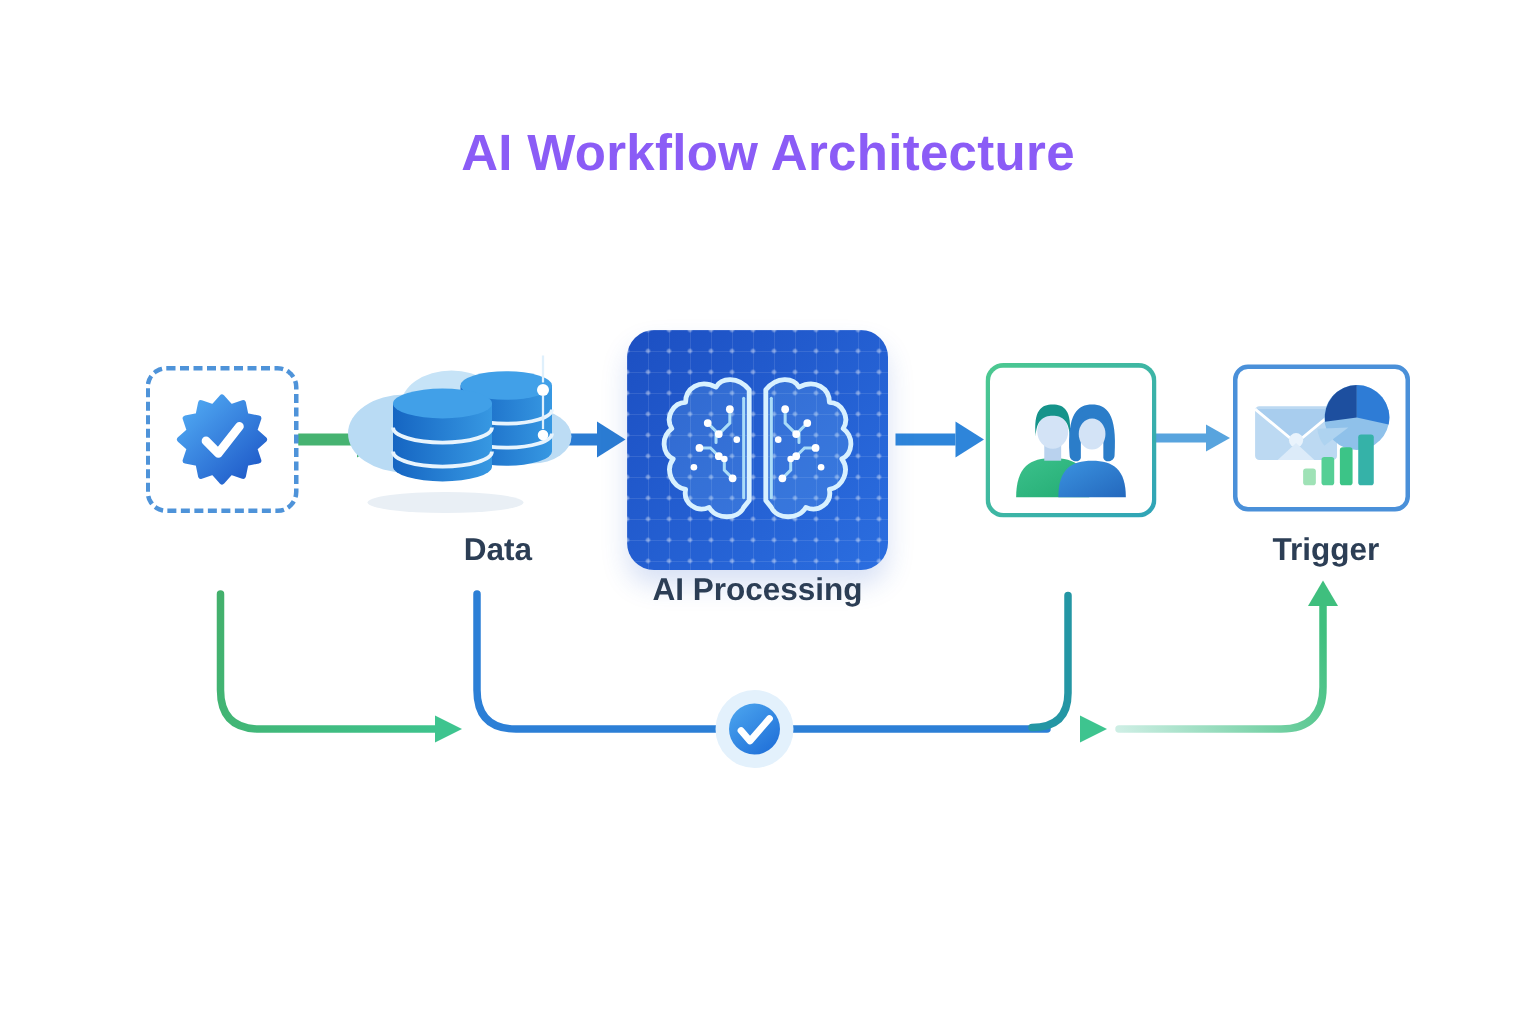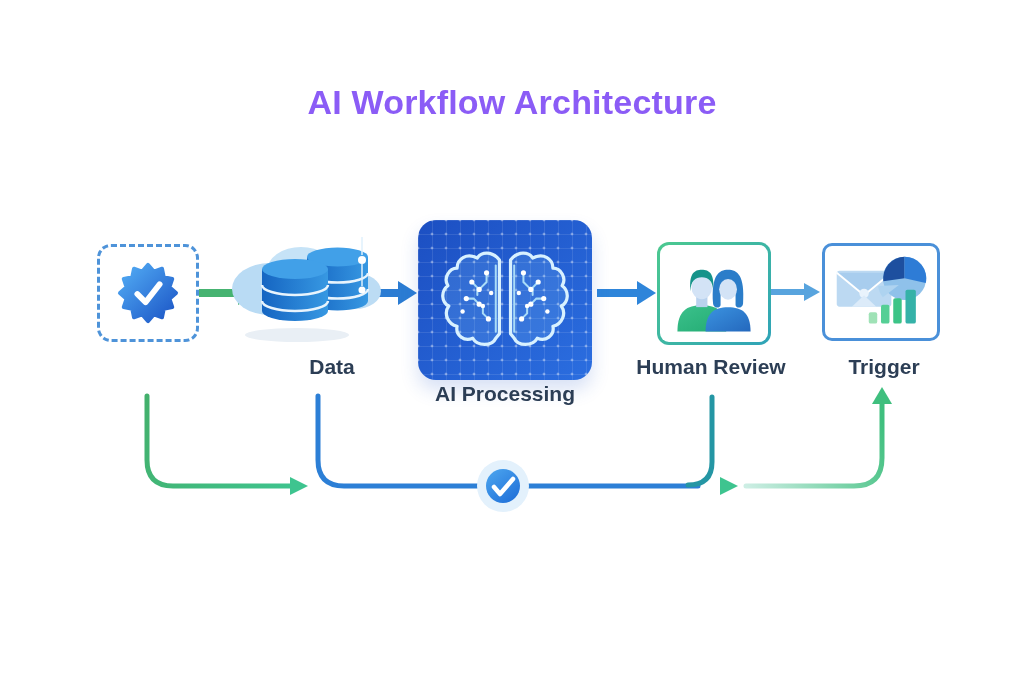--- a/index.html
+++ b/index.html
@@ -226,16 +226,15 @@
         <rect x="40" y="64" width="9" height="12" rx="2" fill="#9fe2b6"></rect>
         <rect x="53" y="56" width="9" height="20" rx="2" fill="#55cf95"></rect>
         <rect x="66" y="49" width="9" height="27" rx="2" fill="#3cc487"></rect>
         <rect x="79" y="40" width="11" height="36" rx="2" fill="#35b2a8"></rect>
       </g>
     </svg>
   </div>
 
   <div class="node-label" style="left:332px">Data</div>
   <div class="node-label label-ai" style="left:505px">AI Processing</div>
-  <div class="node-label" style="left:711px">Human Review</div>
   <div class="node-label" style="left:884px">Trigger</div>
 
 </div>
 
 </body></html>

